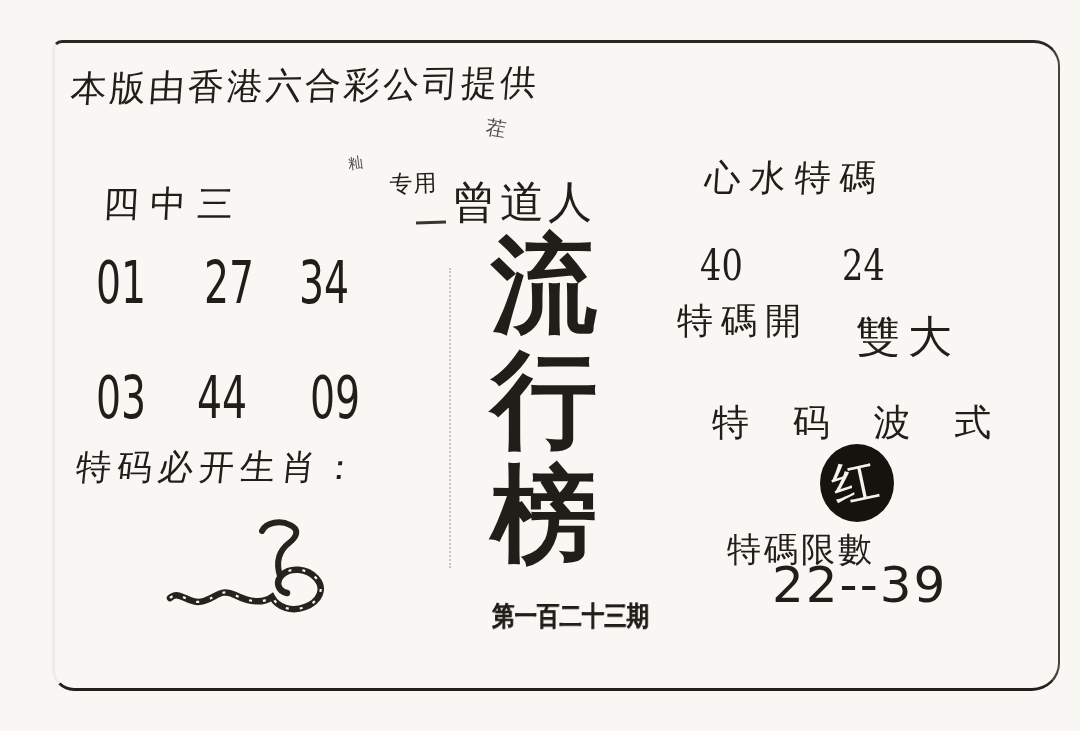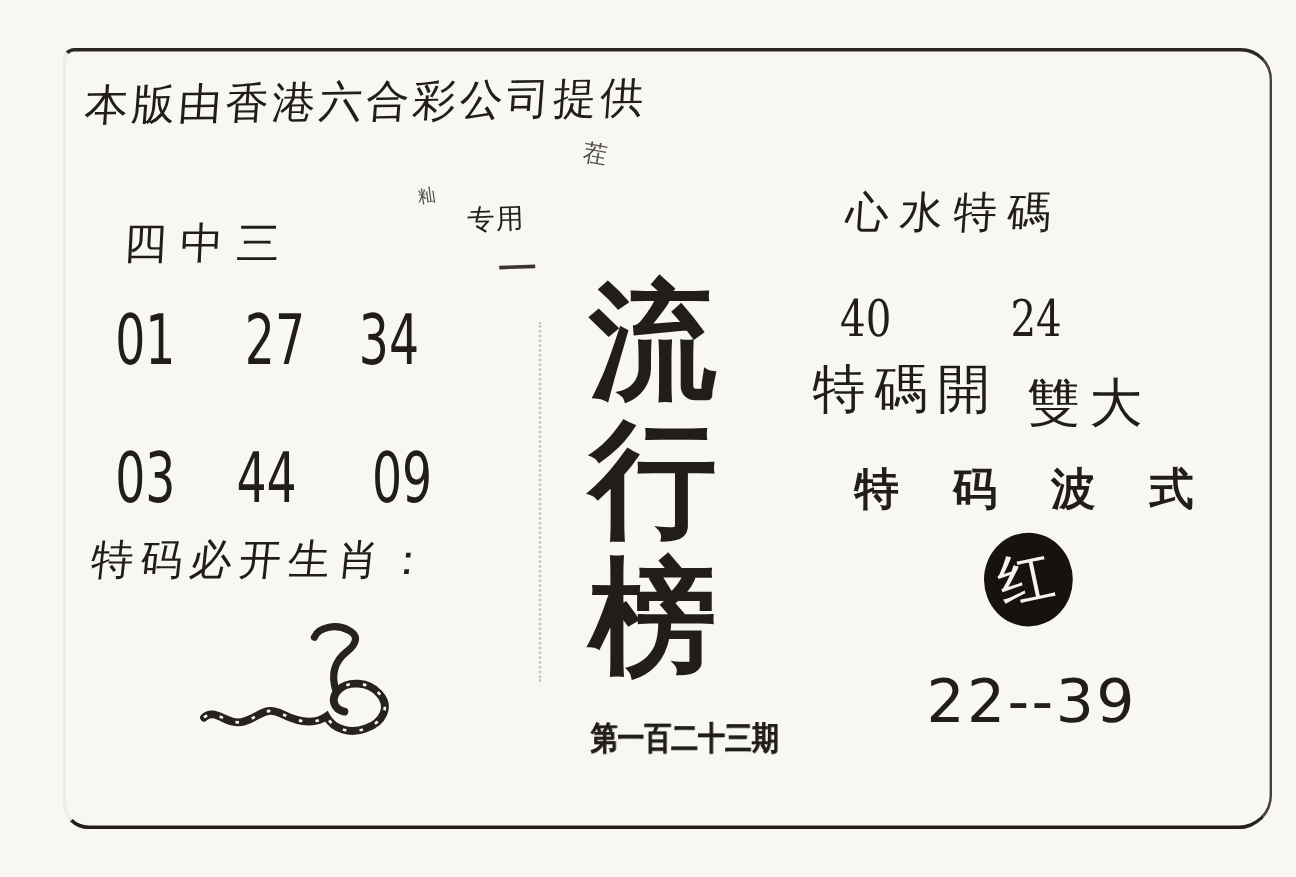--- a/index.html
+++ b/index.html
@@ -57,23 +57,23 @@
   .fold-line{position:absolute;left:449px;top:268px;height:300px;width:0;
     border-left:2px dotted #c7c3ba;}
   .issue{left:492px;top:602px;font-size:27px;font-weight:bold;
     transform:scaleX(0.83);transform-origin:left top;
     text-shadow:1px 0 0 rgba(27,25,22,0.55), 0 1px 0 rgba(27,25,22,0.35);}
 
   .hot-title{left:706px;top:160px;font-size:36px;letter-spacing:9px;
     transform:skewX(-4deg);transform-origin:left top;}
   .hot-num{top:245px;font-size:42px;transform:scaleX(0.8);transform-origin:left top;}
   .hn0{left:700px;} .hn1{left:842px;}
-  .open-label{left:677px;top:303px;font-size:44px;letter-spacing:8px;text-align:center;}
+  .open-label{left:677px;top:303px;font-size:36px;letter-spacing:8px;text-align:center;}
   .open-result{left:856px;top:303px;font-size:44px;letter-spacing:8px;margin-top:12px;}
-  .wave-label{left:712px;top:389px;font-size:37px;letter-spacing:16px;font-weight:bold;}
+  .wave-label{left:712px;top:404px;font-size:37px;letter-spacing:16px;}
   .wave-badge{position:absolute;left:820px;top:444px;width:74px;height:78px;
     border-radius:50%;background:var(--badge);
     display:flex;align-items:center;justify-content:center;}
   .wave-badge .wb-text{color:var(--badge_text);font-size:46px;line-height:1;
     font-family:"DejaVu Serif", serif;transform:rotate(-12deg) translate(-2px,-2px);}
   .limit-label{left:727px;top:532px;font-size:34px;letter-spacing:3px;}
   .limit-range{left:772px;top:560px;font-size:50px;letter-spacing:2px;}
 </style>
 </head>
 <body>
@@ -103,20 +103,21 @@
              C120,96 134,100 147,95 C161,90 168,77 158,66 C149,56 132,55 124,63
              C117,70 120,79 129,81" fill="none" stroke="#26221c" stroke-width="6.5" stroke-linecap="round"></path>
     <path d="M122,64 C117,48 122,38 131,31 C140,24 141,17 132,13
              C123,8 108,10 104,19" fill="none" stroke="#26221c" stroke-width="6" stroke-linecap="round"></path>
     <path d="M12,86 C22,77 31,94 46,89 C59,85 63,76 77,83 C91,90 104,92 114,85
              C120,96 134,100 147,95 C161,90 168,77 158,66 C149,56 132,55 124,63" fill="none" stroke="#f8f7f3" stroke-width="2.2" stroke-dasharray="3 11"></path>
   </svg>
 
   <div class="abs hand exclusive">专用</div>
   <div class="mark-underline"></div>
+  <div class="abs serif master">曾道人</div>
 
   <div class="big-title">
     <div class="char">流</div>
     <div class="char">行</div>
     <div class="char">榜</div>
   </div>
 
   <div class="fold-line"></div>
 
   <div class="abs issue">第一百二十三期</div>
@@ -127,15 +128,16 @@
 
   <div class="abs serif open-label">特碼開</div>
   <div class="abs serif open-result">雙大</div>
 
   <div class="abs serif wave-label">特 码 波 式</div>
 
   <div class="wave-badge">
     <span class="wb-text">红</span>
   </div>
 
+  <div class="abs limit-label">特碼限數</div>
   <div class="abs limit-range">22--39</div>
 
 </div>
 
 </body></html>

